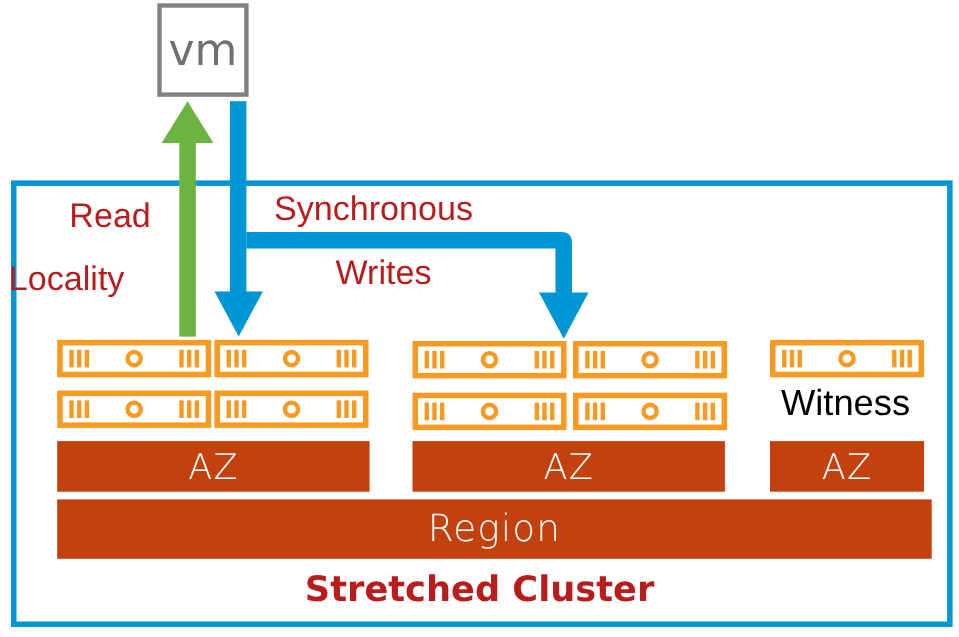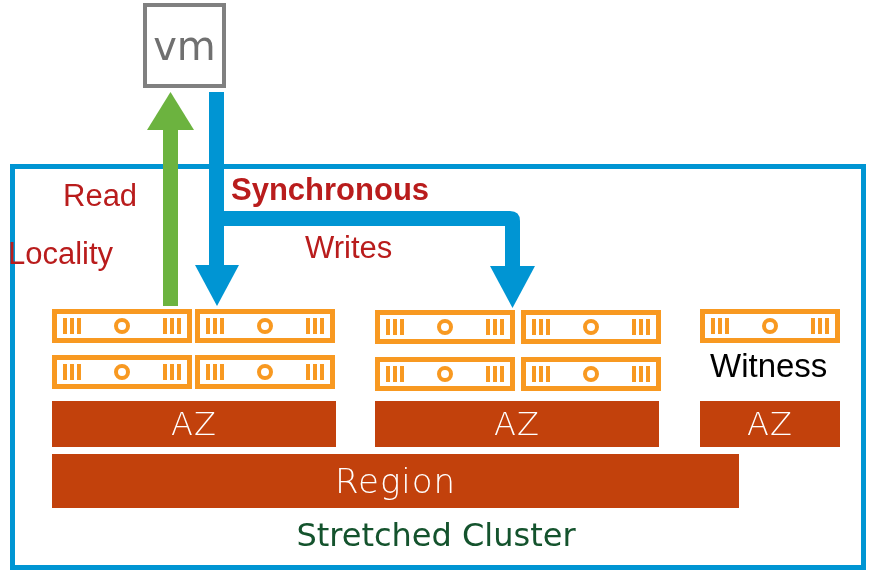--- a/index.html
+++ b/index.html
@@ -6,21 +6,21 @@
     body { width: 872px; height: 579px; position: relative; overflow: hidden; font-family: "Liberation Sans", sans-serif; }
     .abs { position: absolute; }
     .vm-box { left: 143px; top: 3px; width: 83px; height: 85px; border: 4px solid #808080; box-sizing: border-box; background: #fff;
       display: flex; align-items: center; justify-content: center; color: #707070; font-size: 40px; font-family: "DejaVu Sans", sans-serif; }
     .cluster { left: 10px; top: 164px; width: 856px; height: 406px; border: 5px solid #0095d3; box-sizing: border-box; }
     .lbl-blue { color: #b91c1c; font-size: 31px; }
     .az { background: #c2410c; color: #fff; display: flex; align-items: center; justify-content: center; font-size: 32px; font-family: "DejaVu Sans", sans-serif; font-weight: 300; letter-spacing: 1px; }
     .server { width: 140px; height: 34px; border: 5px solid #f89921; box-sizing: border-box; background: #fff; }
     .server svg { display: block; width: 100%; height: 100%; }
     .witness-lbl { color: #000; font-size: 33px; }
-    .cluster-lbl { color: #14532d; font-size: 32px; font-family: "DejaVu Sans", sans-serif; font-weight: 400; }
+    .cluster-lbl { color: #b91c1c; font-size: 32px; font-family: "DejaVu Sans", sans-serif; font-weight: 700; }
     svg.arrows { position: absolute; left: 0; top: 0; }
   </style>
 </head>
 <body>
 
 <div class="abs cluster"></div>
 
 <div class="abs vm-box">
   <span>vm</span>
 </div>
@@ -31,21 +31,21 @@
   <polygon points="147,130 194,130 170.5,92" fill="#6cb33f"></polygon>
 
   <rect x="209" y="92" width="15" height="175" fill="#0095d3"></rect>
   <polygon points="195,265 239,265 217,306" fill="#0095d3"></polygon>
   <path d="M224 211 H510 Q520 211 520 221 V268 H505 V226 H224 Z" fill="#0095d3"></path>
   <polygon points="490,266 535,266 512.5,308" fill="#0095d3"></polygon>
 </svg>
 
 <div class="abs lbl-blue" style="left:63px; top:178px;">Read</div>
 <div class="abs lbl-blue" style="left:8px; top:236px;">Locality</div>
-<div class="abs lbl-blue" style="left:231px; top:172px;font-weight:bold;">Synchronous</div>
+<div class="abs lbl-blue" style="left:249px; top:172px;">Synchronous</div>
 <div class="abs lbl-blue" style="left:305px; top:230px;">Writes</div>
 
 <div class="abs server" style="left:52px; top:309px;">
   <svg viewBox="0 0 130 24">
     <rect x="6" y="4" width="4" height="16" fill="#f89921"></rect>
       <rect x="13" y="4" width="4" height="16" fill="#f89921"></rect>
       <rect x="20" y="4" width="4" height="16" fill="#f89921"></rect>
     <circle cx="65" cy="12" r="6" fill="none" stroke="#f89921" stroke-width="4"></circle>
     <rect x="106" y="4" width="4" height="16" fill="#f89921"></rect>
       <rect x="113" y="4" width="4" height="16" fill="#f89921"></rect>
@@ -147,17 +147,17 @@
 <div class="abs az" style="left:52px; top:401px; width:284px; height:46px;">
   <span>AZ</span>
 </div>
 <div class="abs az" style="left:375px; top:401px; width:284px; height:46px;">
   <span>AZ</span>
 </div>
 <div class="abs az" style="left:700px; top:401px; width:140px; height:46px;">
   <span>AZ</span>
 </div>
 
-<div class="abs az" style="left:52px; top:454px; width:687px; height:54px; font-size:34px;">
+<div class="abs az" style="left:52px; top:454px; width:795px; height:54px; font-size:34px;">
   <span>Region</span>
 </div>
 
 <div class="abs cluster-lbl" style="left:0; width:872px; top:516px; text-align:center;">Stretched Cluster</div>
 
 </body></html>

